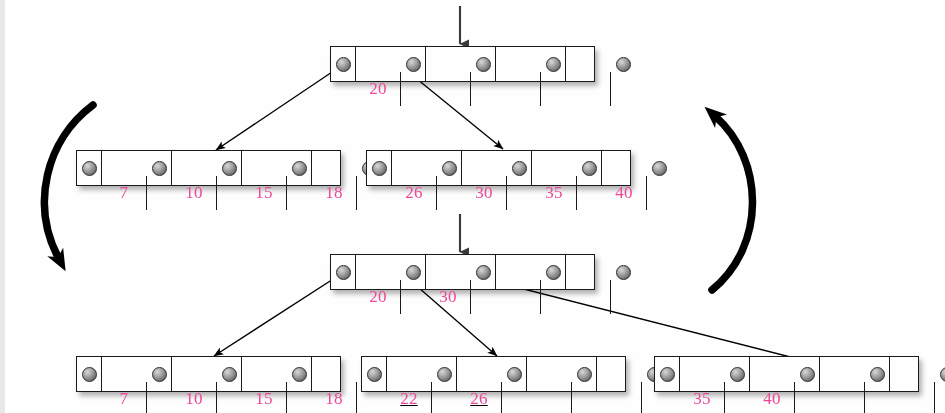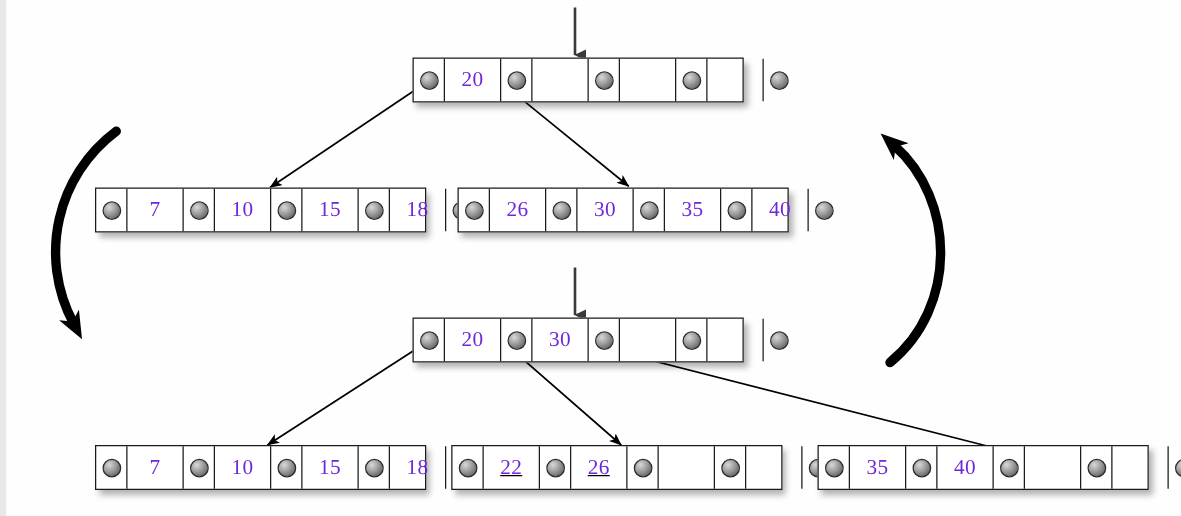--- a/index.html
+++ b/index.html
@@ -6,21 +6,21 @@
   body{font-family:"Liberation Serif",serif;}
   #stage{position:relative;width:945px;height:413px;background:#fefefe;overflow:hidden;}
   #edge-strip{position:absolute;left:0;top:0;width:5px;height:413px;background:#e8e8e8;}
   svg.layer{position:absolute;left:0;top:0;width:945px;height:413px;pointer-events:none;}
   .node{position:absolute;display:flex;background:#ffffff;border:1.6px solid #1a1a1a;
         box-shadow:3px 4px 5px rgba(0,0,0,0.30);box-sizing:border-box;height:36px;}
   .cell{box-sizing:border-box;border-right:1.6px solid #1a1a1a;display:flex;
         align-items:center;justify-content:center;height:100%;}
   .cell:last-child{border-right:none;}
   .cell.ptr{width:25px;flex:0 0 25px;}
-  .cell.val{width:45px;flex:0 0 45px;font-size:17px;color:#6d28d9;letter-spacing:.3px;}
+  .cell.val{width:45px;flex:0 0 45px;font-size:17px;color:#ec4899;letter-spacing:.3px;margin-top:25px;}
   .dot{width:13px;height:13px;border-radius:50%;
        background:radial-gradient(circle at 34% 30%, #d8d8d8 0%, #9a9a9a 45%, #6d6d6d 75%, #3a3a3a 100%);
        border:1.2px solid #2b2b2b;}
 </style>
 </head>
 <body>
 
 <div id="stage">
 
   <div id="edge-strip"></div>

